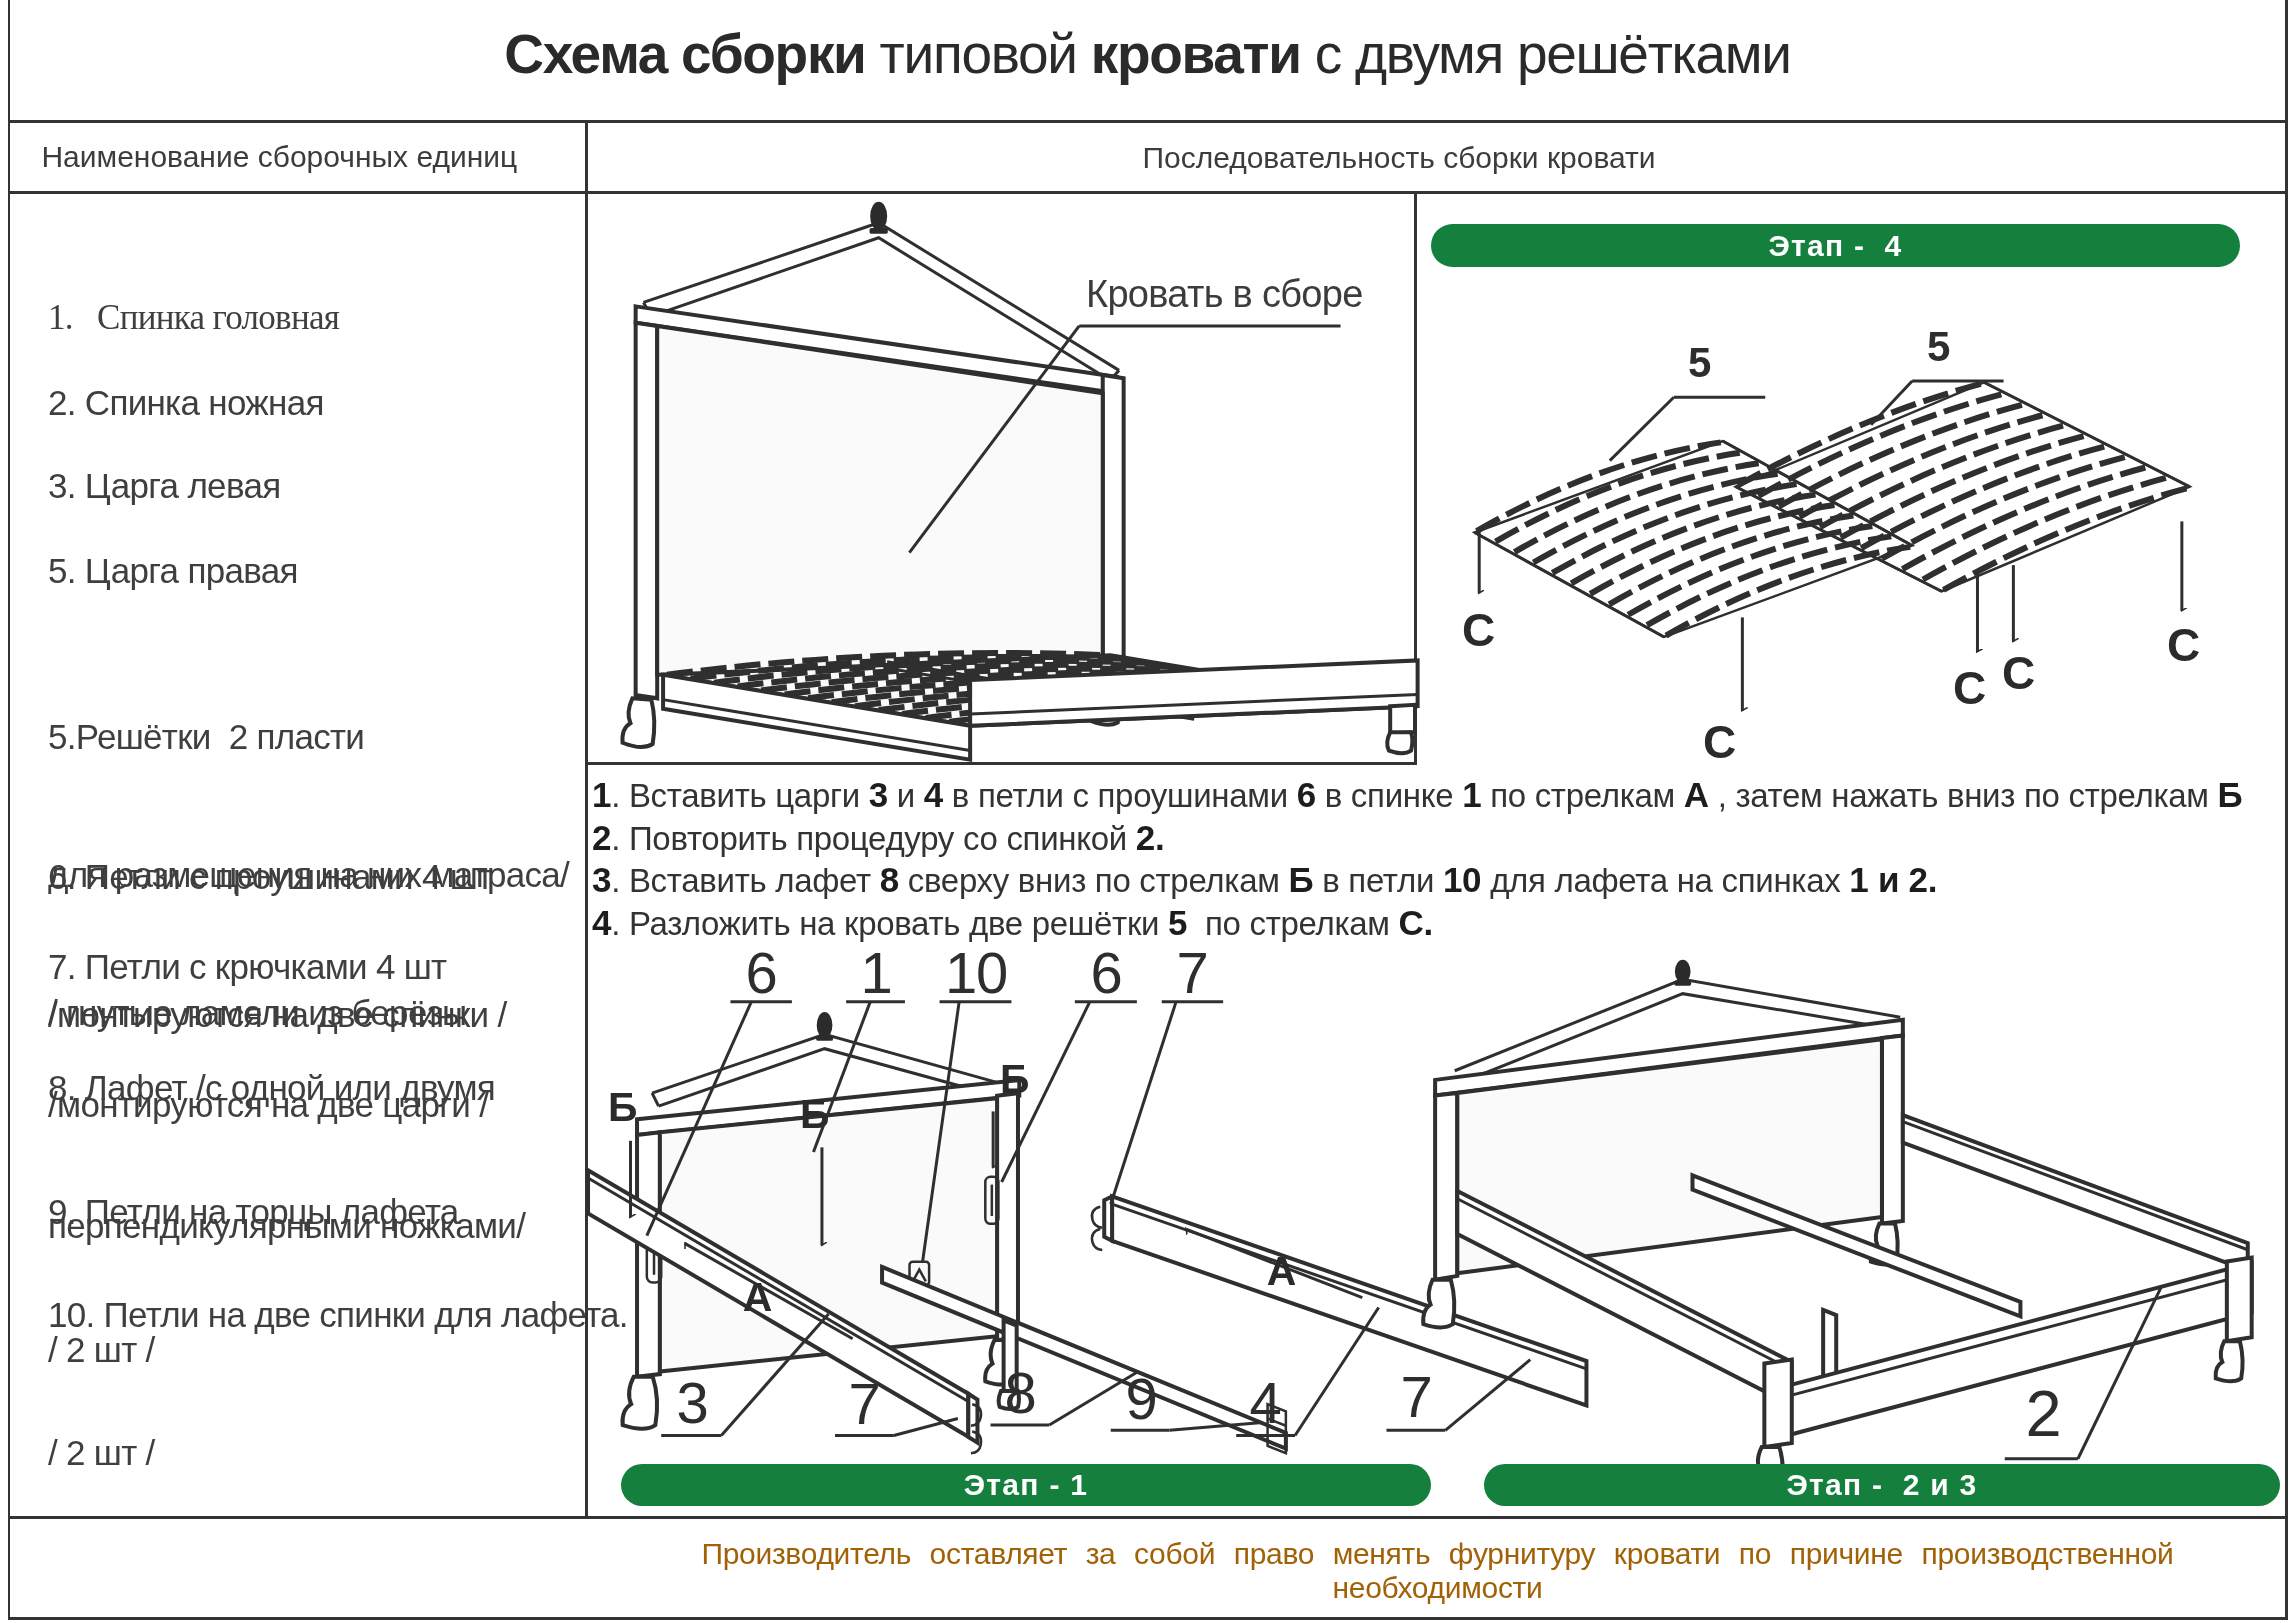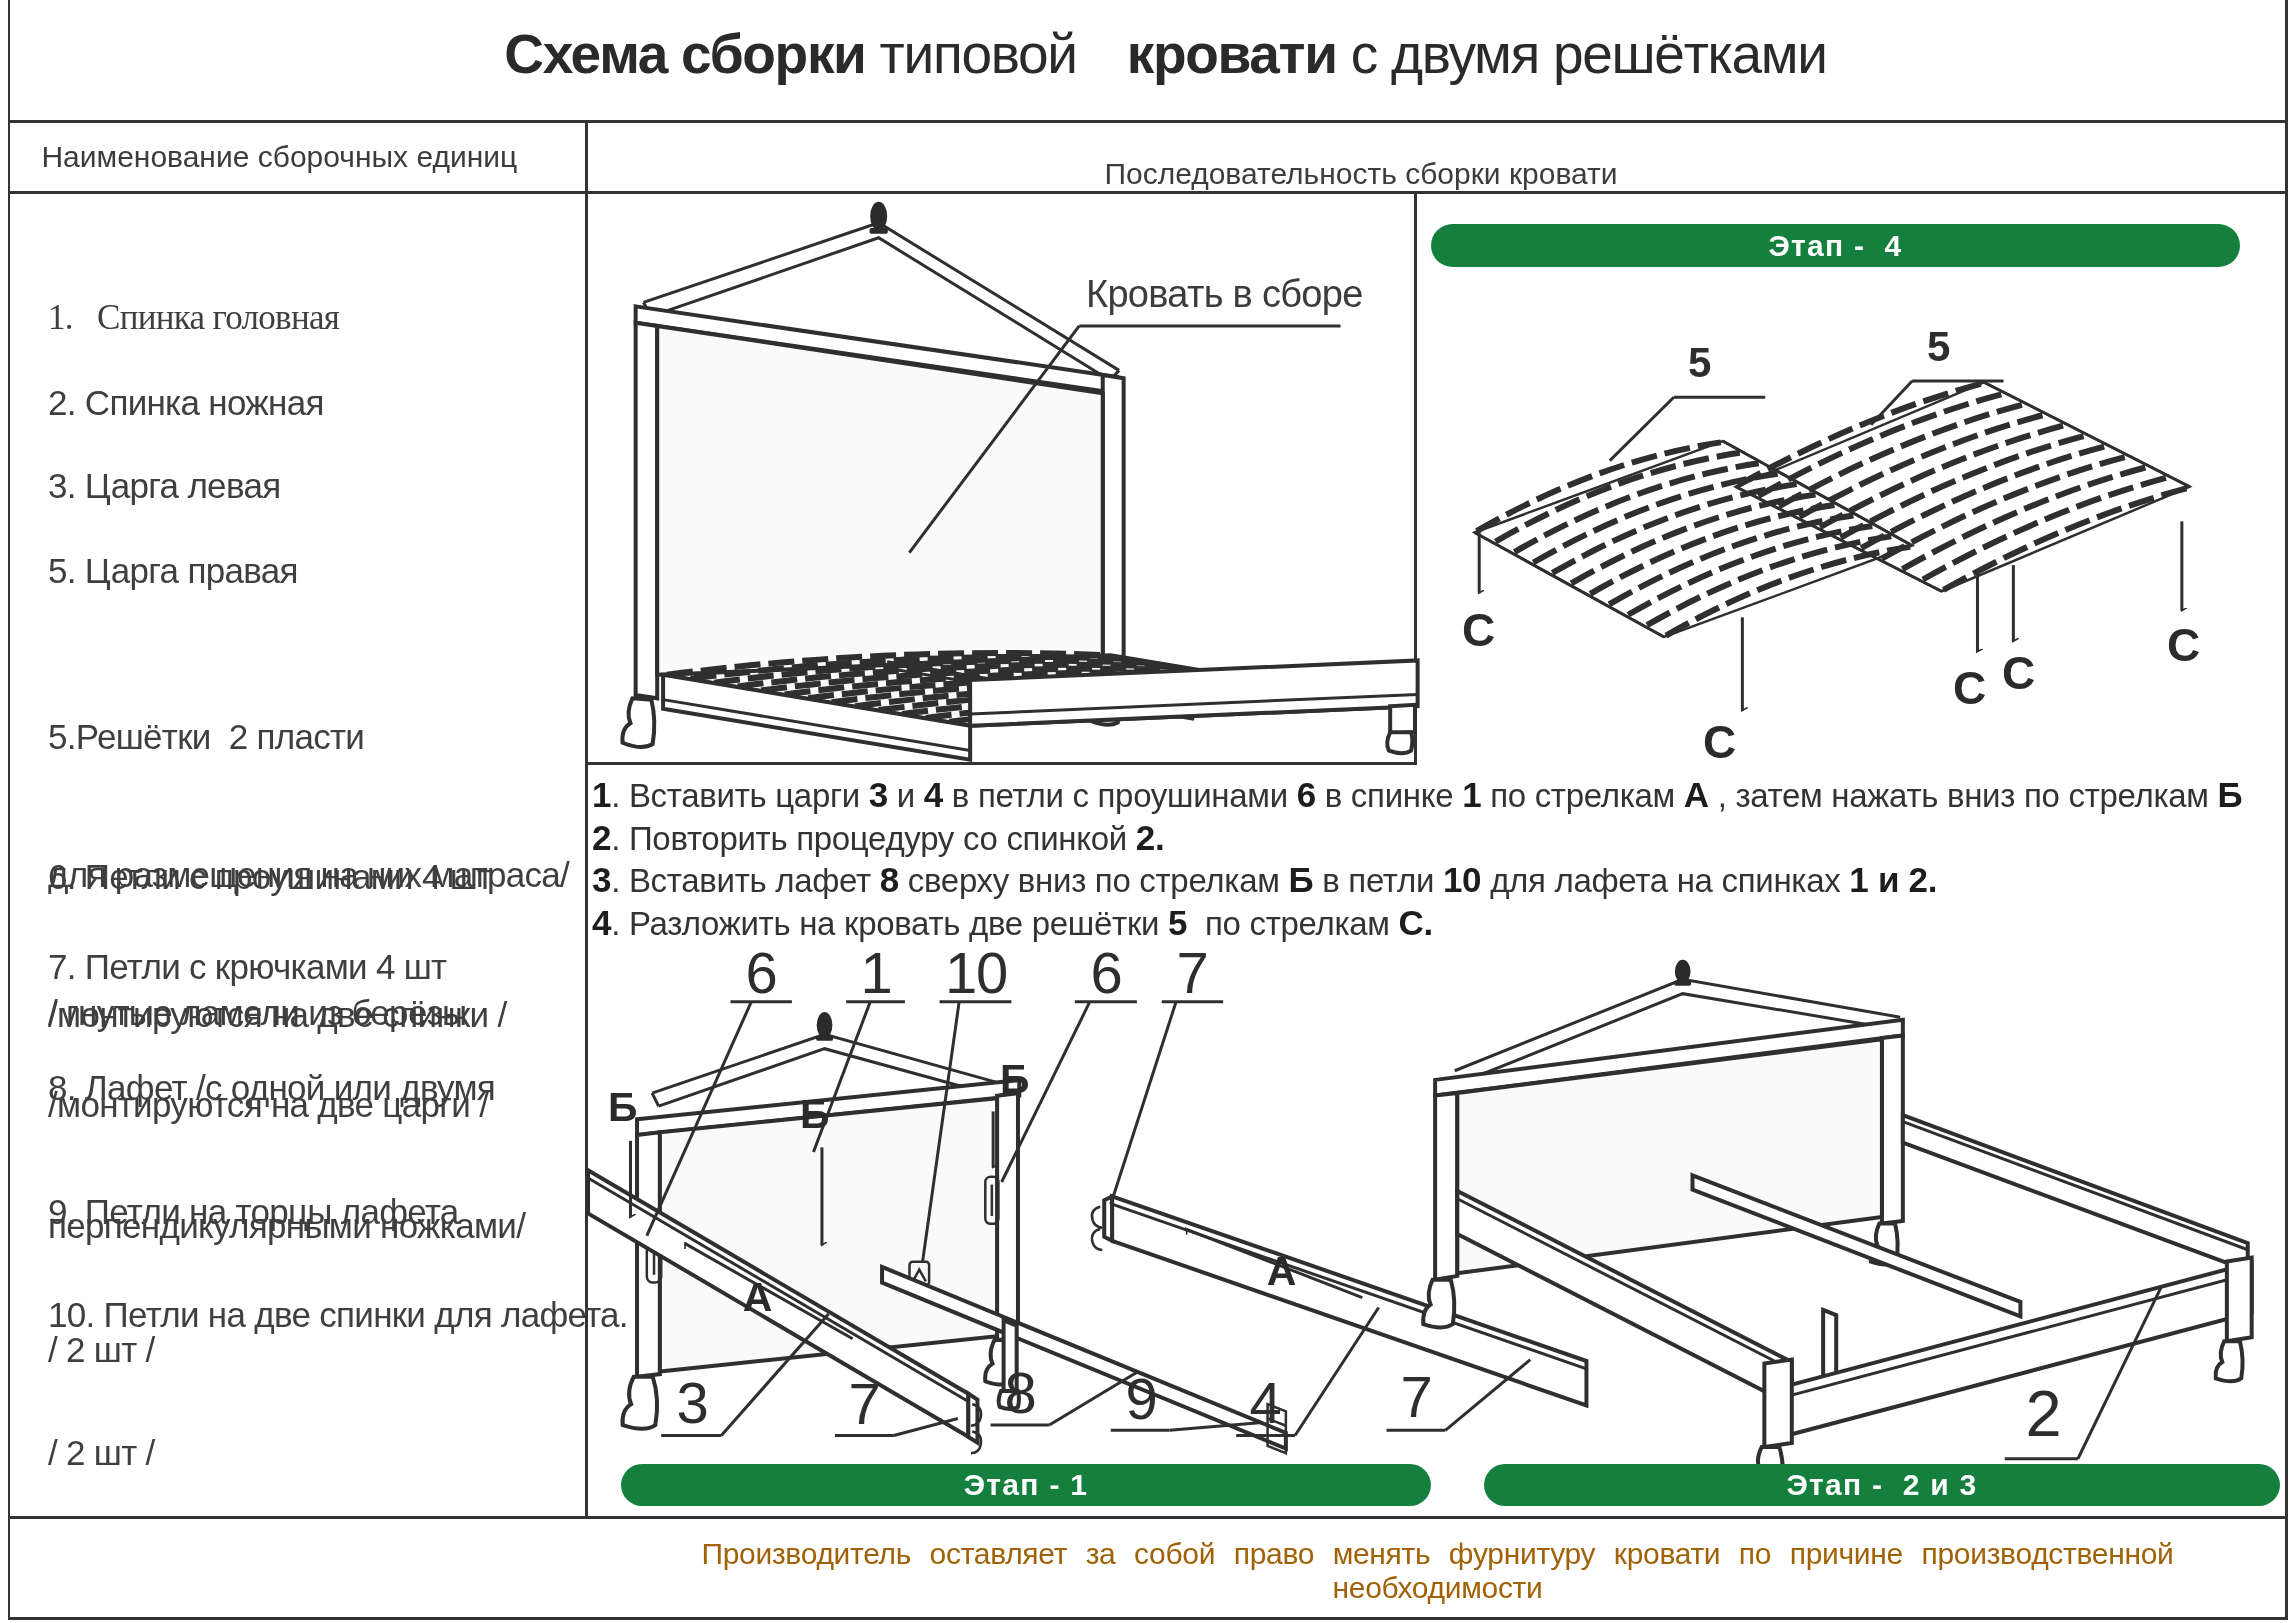--- a/index.html
+++ b/index.html
@@ -1,21 +1,21 @@
 <!DOCTYPE html>
 <html style="font-size:10.5px"><head>
 <meta charset="utf-8">
 <style>
   html,body{margin:0;padding:0;background:#e8e8e8;}
   .sheet{position:relative;width:2295px;height:1624px;background:#ffffff;overflow:hidden;
          font-family:"Liberation Sans","DejaVu Sans",sans-serif;color:#3a3a3a;}
   .abs{position:absolute;}
   .rule{position:absolute;background:#333;}
   .title{left:0;top:22px;width:2295px;text-align:center;font-size:55px;letter-spacing:-1.3px;color:#2a2a2a;white-space:pre;}
-  .title .tb{font-weight:700;margin-left:36px;}
+  .title .tb{font-weight:700;}
   .hdr{font-size:30px;color:#3c3c3c;text-align:center;letter-spacing:0;}
   .pl-item{position:absolute;left:48px;font-size:35px;line-height:46px;letter-spacing:-0.7px;color:#3f3f3f;white-space:pre;}
   .instr{position:absolute;left:592px;font-size:33px;line-height:39px;color:#333;white-space:pre;letter-spacing:-0.3px;}
   .instr .bb{font-weight:700;font-size:35px;color:#1d1d1d;}
   .bar{position:absolute;height:43px;background:#15803d;border-radius:22px;display:flex;align-items:center;justify-content:center;}
   .bar span{color:#ffffff;font-weight:700;font-size:30px;letter-spacing:1.3px;white-space:pre;}
   .callout{position:absolute;transform:translateX(-50%);font-size:58px;line-height:59px;color:#2e2e2e;letter-spacing:-1.3px;}
   .co5{font-size:42px;font-weight:600;line-height:43px;}
   .coC{font-size:46px;font-weight:600;line-height:47px;color:#2b2b2b;}
   .coB{font-size:41px;font-weight:700;line-height:42px;color:#2b2b2b;}
@@ -43,21 +43,21 @@
   <div class="rule" style="left:7.8px;top:120px;width:2280px;height:3.3px;"></div>
   <div class="rule" style="left:7.8px;top:191px;width:2280px;height:3.3px;"></div>
   <div class="rule" style="left:585px;top:120px;width:2.6px;height:1398px;"></div>
   <div class="rule" style="left:1414px;top:191px;width:2.6px;height:574px;"></div>
   <div class="rule" style="left:585px;top:762px;width:832px;height:2.6px;"></div>
   <div class="rule" style="left:7.8px;top:1516px;width:2280px;height:2.6px;"></div>
 
   <div class="abs title"><span class="tb">Схема сборки</span><span> типовой </span><span class="tb">кровати</span><span> с двумя решётками</span></div>
 
   <div class="abs hdr" style="left:7.8px;top:140px;width:543px;">Наименование  сборочных единиц</div>
-  <div class="abs hdr" style="left:586px;top:157px;width:1550px;">Последовательность сборки кровати</div>
+  <div class="abs hdr" style="left:586px;top:141px;width:1550px;padding-left:38px;">Последовательность сборки кровати</div>
 
   <div>
     <div class="pl-item" style="top:295px;font-family:Liberation Serif, serif;"><div>1.   Спинка головная</div></div>
     <div class="pl-item" style="top:380px;"><div>2. Спинка ножная</div></div>
     <div class="pl-item" style="top:463px;"><div>3. Царга левая</div></div>
     <div class="pl-item" style="top:548px;"><div>5. Царга правая</div></div>
     <div class="pl-item" style="top:622px;">
       <div>5.Решётки  2 пласти</div>
       <div>для размещения на них матраса/</div>
       <div>/ гнутые ламели из берёзы</div>

